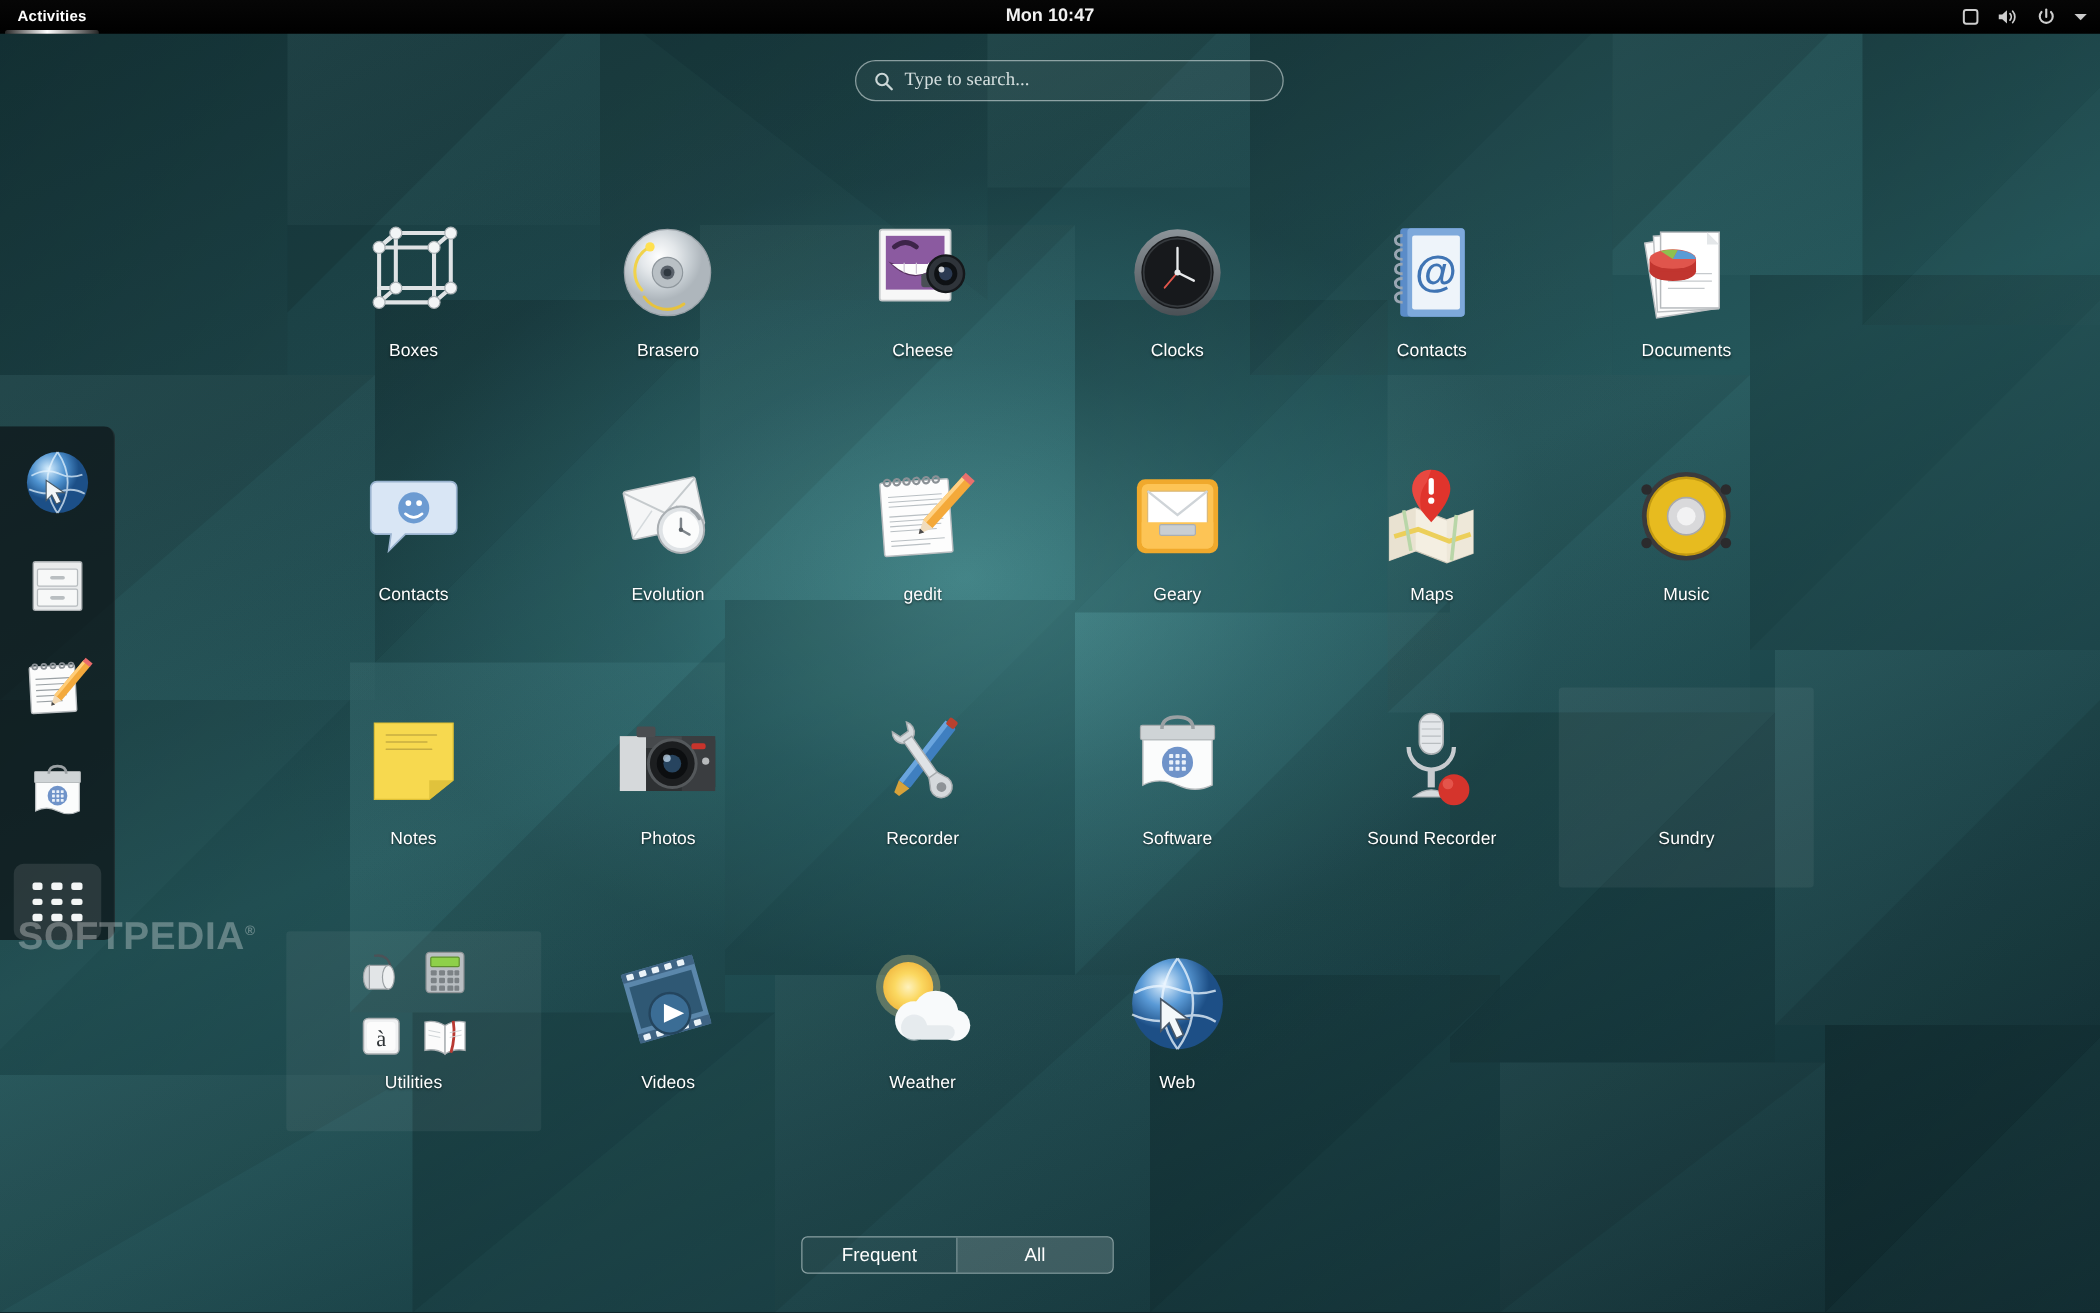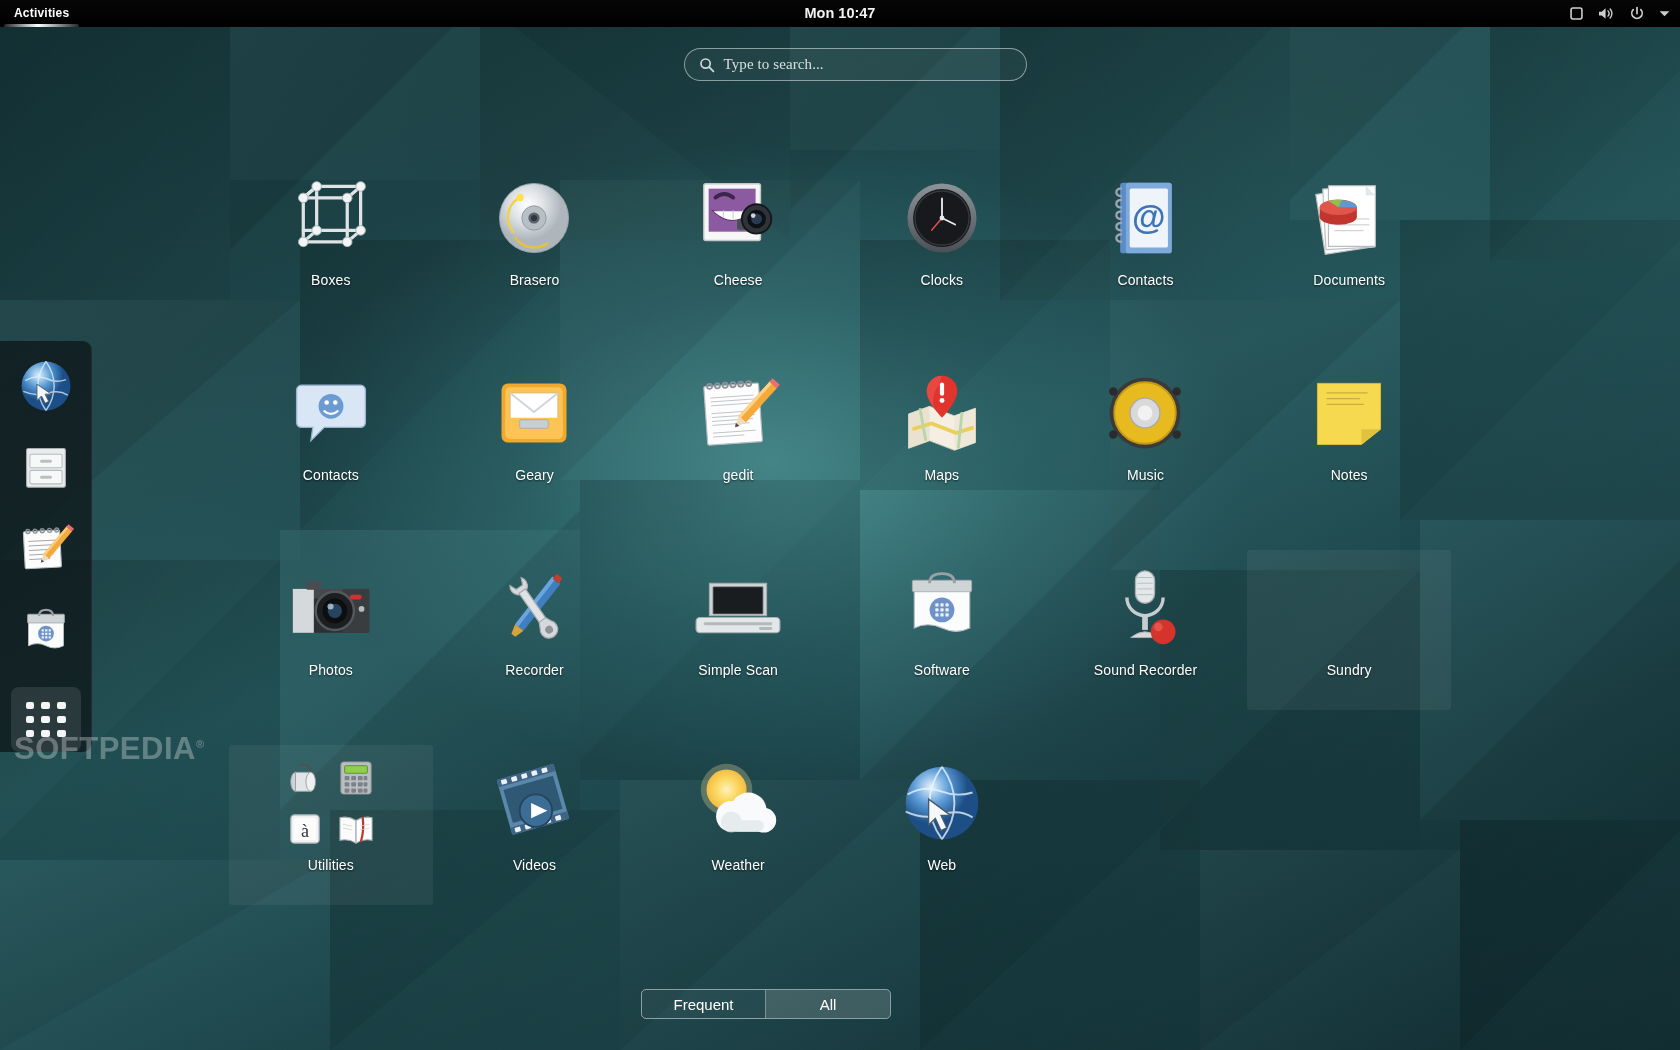--- a/index.html
+++ b/index.html
@@ -493,35 +493,43 @@
         <path d="M14 16 h62 a5 5 0 0 1 5 5 v34 a5 5 0 0 1 -5 5 H38 L24 74 L26 60 H14 a5 5 0 0 1 -5 -5 V21 a5 5 0 0 1 5 -5 Z" fill="#d9e6f5" stroke="#9ab3cf" stroke-width="1.4"></path>
         <circle cx="45" cy="38" r="13" fill="#6c9bd2"></circle>
         <circle cx="40.5" cy="34" r="2.4" fill="#ffffff"></circle>
         <circle cx="49.5" cy="34" r="2.4" fill="#ffffff"></circle>
         <path d="M38 43 q7 6 14 0" fill="none" stroke="#ffffff" stroke-width="2.2" stroke-linecap="round"></path>
       </svg>
     </div>
     <div class="lbl">Contacts</div>
   </div>
 
-
-
-  <div class="cell">
-    <div class="art">
-      <svg width="86" height="86" viewBox="0 0 90 90">
-        <rect x="11" y="14" width="68" height="62" rx="7" fill="#f0a92c"></rect>
-        <rect x="15" y="18" width="60" height="54" rx="5" fill="#fdc455"></rect>
-        <rect x="20" y="24" width="50" height="34" fill="#ffffff" stroke="#d9b879" stroke-width="1"></rect>
-        <path d="M20 24 L45 44 L70 24" fill="none" stroke="#cfd4d8" stroke-width="2"></path>
-        <path d="M15 50 h60 v17 a5 5 0 0 1 -5 5 H20 a5 5 0 0 1 -5 -5 Z" fill="#fdc455"></path>
-        <rect x="30" y="52" width="30" height="9" rx="1.5" fill="#c9ced2" stroke="#a9aeb2" stroke-width="1"></rect>
-      </svg>
-    </div>
-    <div class="lbl">Geary</div>
-  </div>
+  <div class="cell">
+    <div class="art">
+      <svg width="88" height="88" viewBox="0 0 90 90">
+        <g transform="rotate(-12 44 38)">
+          <rect x="12" y="18" width="60" height="40" rx="2" fill="#f5f6f7" stroke="#b9bec1" stroke-width="1.3"></rect>
+          <path d="M12 19 L42 42 L72 19" fill="none" stroke="#c5cacd" stroke-width="1.6"></path>
+          <path d="M12 57 L32 38 M72 57 L52 38" fill="none" stroke="#d5dadd" stroke-width="1.2"></path>
+        </g>
+        <g transform="translate(38,38)">
+          <circle cx="18" cy="18" r="19" fill="#dfe3e6" stroke="#a9aeb2" stroke-width="1.6"></circle>
+          <circle cx="18" cy="18" r="15" fill="#fbfcfc"></circle>
+          <g stroke="#7e858b" stroke-width="2" stroke-linecap="round">
+              <line x1="18" y1="18" x2="18" y2="9"></line>
+              <line x1="18" y1="18" x2="25" y2="22"></line>
+            </g>
+          <circle cx="18" cy="18" r="1.8" fill="#5d646a"></circle>
+          <path d="M27 2 a19 19 0 0 1 6 7" fill="none" stroke="#9aa0a5" stroke-width="2.6" stroke-linecap="round"></path>
+        </g>
+      </svg>
+    </div>
+    <div class="lbl">Evolution</div>
+  </div>
+
 
   <div class="cell">
     <div class="art">
       <svg width="88" height="88" viewBox="0 0 90 90">
         <g transform="rotate(-4 42 46)">
           <rect x="12" y="16" width="56" height="60" rx="1.5" fill="#fdfdfd" stroke="#b9bdc0" stroke-width="1.2"></rect>
           <g stroke="#b9bfc3" stroke-width="0.9">
             <line x1="18" y1="28" x2="62" y2="28"></line>
               <line x1="18" y1="32" x2="62" y2="32"></line>
               <line x1="18" y1="36" x2="58" y2="36"></line>
@@ -548,20 +556,34 @@
           <polygon points="53.6,61 58.4,61 56,65" fill="#4a4a4a"></polygon>
           <rect x="51" y="2" width="10" height="5" fill="#e9706c"></rect>
         </g>
       </svg>
     </div>
     <div class="lbl">gedit</div>
   </div>
 
   <div class="cell">
     <div class="art">
+      <svg width="86" height="86" viewBox="0 0 90 90">
+        <rect x="11" y="14" width="68" height="62" rx="7" fill="#f0a92c"></rect>
+        <rect x="15" y="18" width="60" height="54" rx="5" fill="#fdc455"></rect>
+        <rect x="20" y="24" width="50" height="34" fill="#ffffff" stroke="#d9b879" stroke-width="1"></rect>
+        <path d="M20 24 L45 44 L70 24" fill="none" stroke="#cfd4d8" stroke-width="2"></path>
+        <path d="M15 50 h60 v17 a5 5 0 0 1 -5 5 H20 a5 5 0 0 1 -5 -5 Z" fill="#fdc455"></path>
+        <rect x="30" y="52" width="30" height="9" rx="1.5" fill="#c9ced2" stroke="#a9aeb2" stroke-width="1"></rect>
+      </svg>
+    </div>
+    <div class="lbl">Geary</div>
+  </div>
+
+  <div class="cell">
+    <div class="art">
       <svg width="86" height="88" viewBox="0 0 90 90">
         <polygon points="10,46 32,38 58,48 80,40 80,76 58,84 32,74 10,82" fill="#f4efe2" stroke="#cdc7b8" stroke-width="1"></polygon>
         <polygon points="10,46 32,38 32,74 10,82" fill="#e9e2d1"></polygon>
         <polygon points="58,48 80,40 80,76 58,84" fill="#eee8d9"></polygon>
         <g stroke="#eccf5a" stroke-width="4" fill="none">
             <path d="M14 62 L34 56 L60 66 L78 60"></path>
           </g>
         <g stroke="#b9d6a8" stroke-width="3" fill="none">
             <path d="M22 40 L28 74"></path>
             <path d="M66 44 L62 82"></path>
@@ -643,33 +665,20 @@
           <path d="M38 12 a9 9 0 1 0 14 0 l-3 7 h-8 Z" fill="#d5d9dc" stroke="#a7acaf" stroke-width="1.2"></path>
           <rect x="41" y="24" width="8" height="42" fill="#dfe3e6" stroke="#a7acaf" stroke-width="1.2"></rect>
           <path d="M38 66 a9 9 0 1 0 14 0 l-3 -6 h-8 Z" fill="#d5d9dc" stroke="#a7acaf" stroke-width="1.2"></path>
           <circle cx="45" cy="72" r="4" fill="#8e9397"></circle>
         </g>
       </svg>
     </div>
     <div class="lbl">Recorder</div>
   </div>
 
-  <div class="cell">
-    <div class="art">
-      <svg width="88" height="80" viewBox="0 0 92 84">
-        <path d="M16 16 h60 v34 h-60 Z" fill="#cfd3d6" stroke="#a5aaad" stroke-width="1.2"></path>
-        <path d="M20 20 h52 v28 h-52 Z" fill="#1a1d20"></path>
-        <path d="M20 20 h52 v28 h-52 Z" fill="none" stroke="#3d4246" stroke-width="1"></path>
-        <path d="M6 52 h80 a4 4 0 0 1 4 4 v8 a4 4 0 0 1 -4 4 H6 a4 4 0 0 1 -4 -4 v-8 a4 4 0 0 1 4 -4 Z" fill="#e4e7e9" stroke="#a9aeb1" stroke-width="1.2"></path>
-        <rect x="10" y="57" width="72" height="3" rx="1.5" fill="#b4b9bc"></rect>
-        <rect x="68" y="62" width="14" height="3" rx="1.5" fill="#b4b9bc"></rect>
-      </svg>
-    </div>
-    <div class="lbl">Simple Scan</div>
-  </div>
 
   <div class="cell">
     <div class="art">
       <svg width="86" height="86" viewBox="0 0 90 90">
         <rect x="14" y="16" width="62" height="12" rx="1.5" fill="#cfd4d6" stroke="#a6abad" stroke-width="1"></rect>
         <path d="M32 19 q0 -10 13 -10 q13 0 13 10" fill="none" stroke="#9aa0a3" stroke-width="3"></path>
         <path d="M16 28 h58 v38 q-14 7 -29 0 q-15 -7 -29 0 Z" fill="#fbfcfc" stroke="#b8bdbf" stroke-width="1.2"></path>
         <circle cx="45" cy="47" r="13" fill="#6f93c9"></circle>
         <g fill="#eaf1fa">
           <rect x="38" y="40" width="3.4" height="3.4" rx=".7"></rect>

